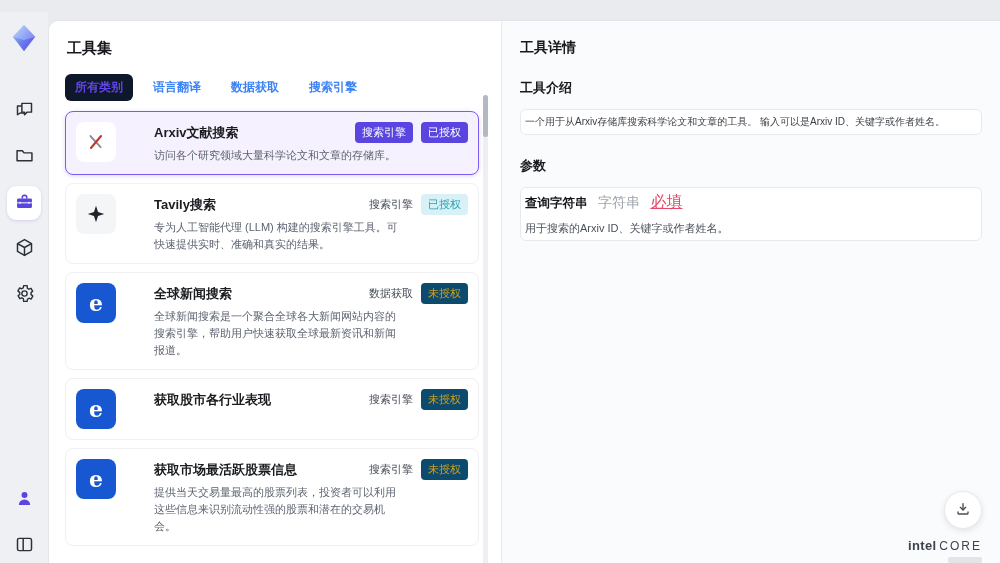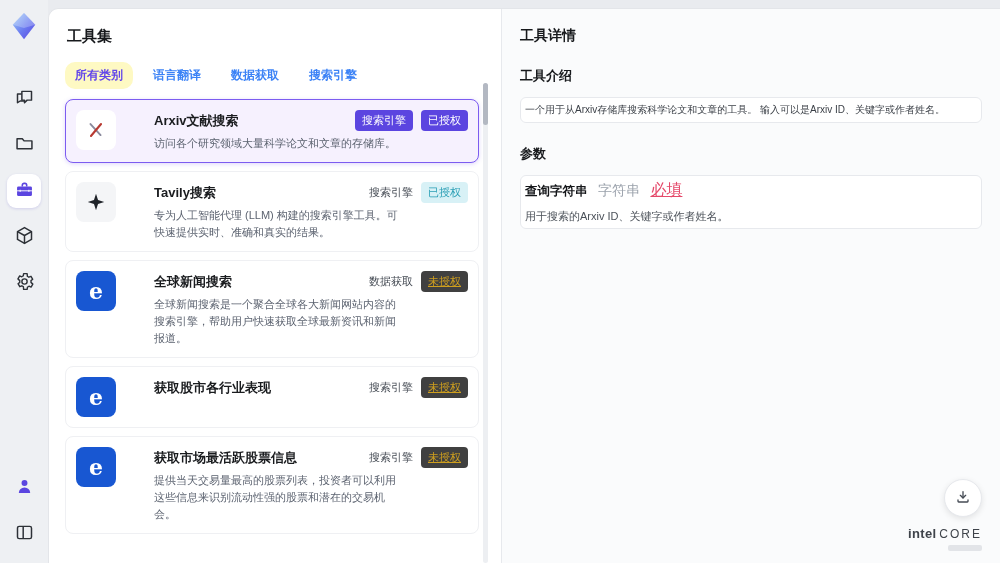--- a/index.html
+++ b/index.html
@@ -2,21 +2,21 @@
 <html><head>
 <meta charset="utf-8">
 <style>
   * { box-sizing: border-box; margin: 0; padding: 0; }
   html, body { width: 1000px; height: 563px; overflow: hidden; }
   body {
     background: #e9ebef;
     font-family: "Liberation Sans", "DejaVu Sans", sans-serif;
     color: #17191c;
   }
-  .app { display: flex; width: 1000px; height: 404px; }
+  .app { display: flex; width: 1000px; height: 404px; margin-top: 12px; }
 
   
   .rail {
     width: 48px; height: 563px; background: #eef0f3;
     display: flex; flex-direction: column; align-items: center;
     padding: 10px 0 10px 0; flex: none;
   }
   .rail-logo { width: 32px; height: 32px; margin-bottom: 40px; display:flex; align-items:center; justify-content:center; }
   .rail-btn {
     width: 34px; height: 34px; border-radius: 9px;
@@ -33,21 +33,21 @@
     display: flex; height: 555px; background: #ffffff;
     border-top-left-radius: 10px; overflow: hidden;
     border-top: 1px solid #e3e5e9; border-left: 1px solid #e3e5e9;
   }
 
   
   .tools-col { width: 452px; flex: none; padding: 16px 0 0 16px; position: relative; }
   .page-title { font-size: 15px; font-weight: bold; margin: 2px 0 16px 2px; }
   .tabs { display: flex; align-items: center; gap: 10px; margin-bottom: 10px; }
   .tab { font-size: 12px; color: #3b82f6; padding: 5px 10px; border-radius: 6px; cursor: pointer; white-space: nowrap; font-weight: bold; }
-  .tab.active { background: #fef9c3; color: #6246ea; font-weight: bold; border-radius: 10px; }
+  .tab.active { background: #0f172a; color: #6246ea; font-weight: bold; }
 
   .tool-list { width: 414px; }
   .tool-item {
     position: relative; display: flex; align-items: flex-start;
     background: #ffffff; border: 1px solid #eff0f3; border-radius: 8px;
     padding: 10px; margin-bottom: 8px; cursor: pointer; gap: 28px;
   }
   .tool-item.selected {
     background: #f6f1fe; border: 1.5px solid #7c5cf0;
     box-shadow: 0 1px 4px rgba(124,92,240,.25);
@@ -61,21 +61,21 @@
   .icon-tavily { background: #f4f5f7; }
   .icon-news { background: #1857d2; }
   .news-e { color: #fff; font-weight: bold; font-size: 22px; line-height: 1; font-family: "DejaVu Serif", serif; }
   .tool-body { flex: 1; min-width: 0; }
   .tool-name { font-size: 13px; font-weight: bold; margin: 2px 0 5px 0; color: #1a1c1f; }
   .tool-desc { font-size: 11px; color: #5c6370; line-height: 17px; width: 250px; }
   .tool-badges { position: absolute; top: 10px; right: 10px; display: flex; gap: 8px; align-items: center; }
   .badge { font-size: 11px; padding: 3px 7px; border-radius: 4px; white-space: nowrap; }
   .badge.solid { background: #5b45e0; color: #ffffff; }
   .badge.cyan { background: #d8f1f6; color: #2b9fb5; }
-  .badge.yellow { background: #404040; color: #cf9f1e; text-decoration: underline; }
+  .badge.yellow { background: #0c4a6e; color: #cf9f1e; }
   .cat-text { font-size: 11px; color: #454b54; padding: 3px 0; white-space: nowrap; }
 
   .scrollbar {
     position: absolute; top: 74px; bottom: 0; right: 13px; width: 5px;
     background: #edeff2; border-radius: 3px;
   }
   .scroll-thumb { width: 5px; height: 42px; background: #b3b8c2; border-radius: 3px; }
 
   
   .detail-col {

